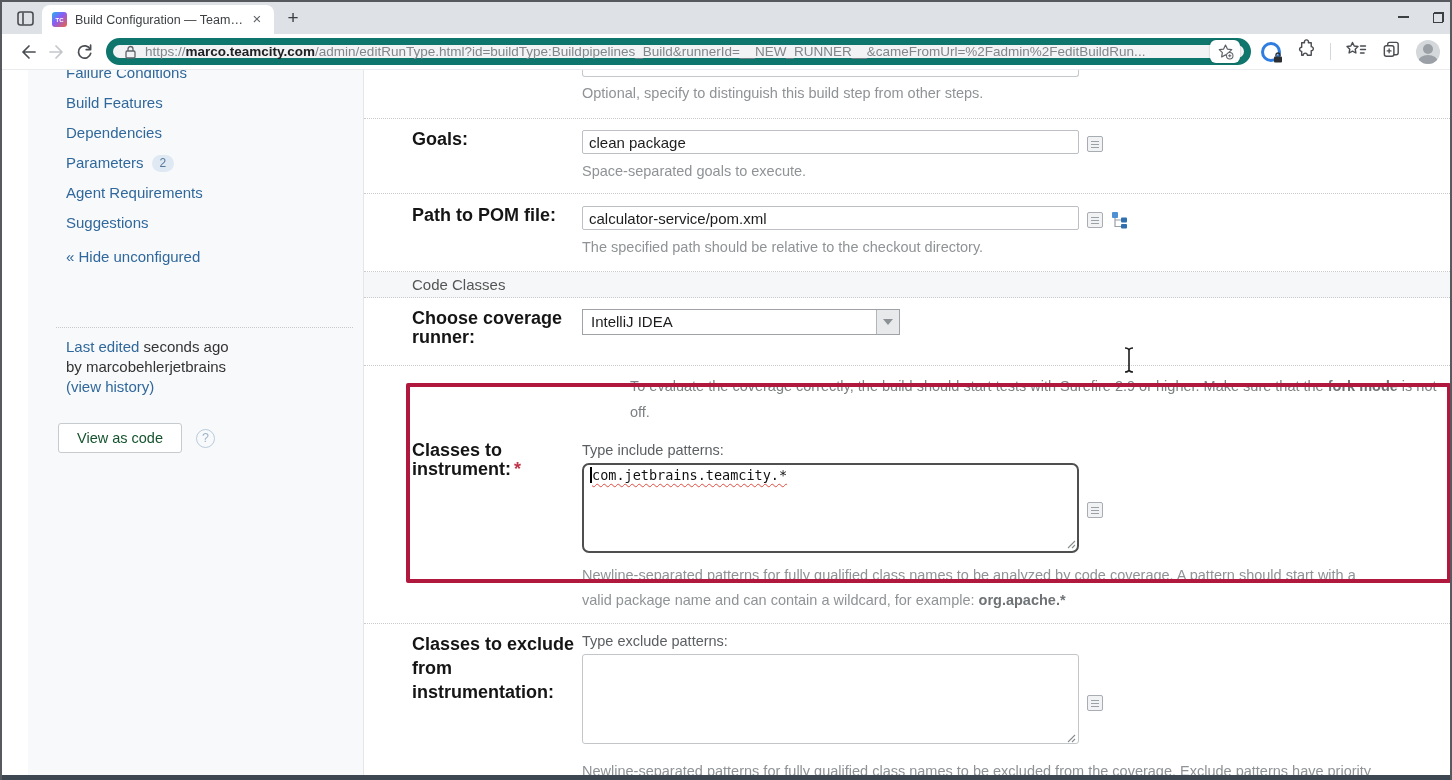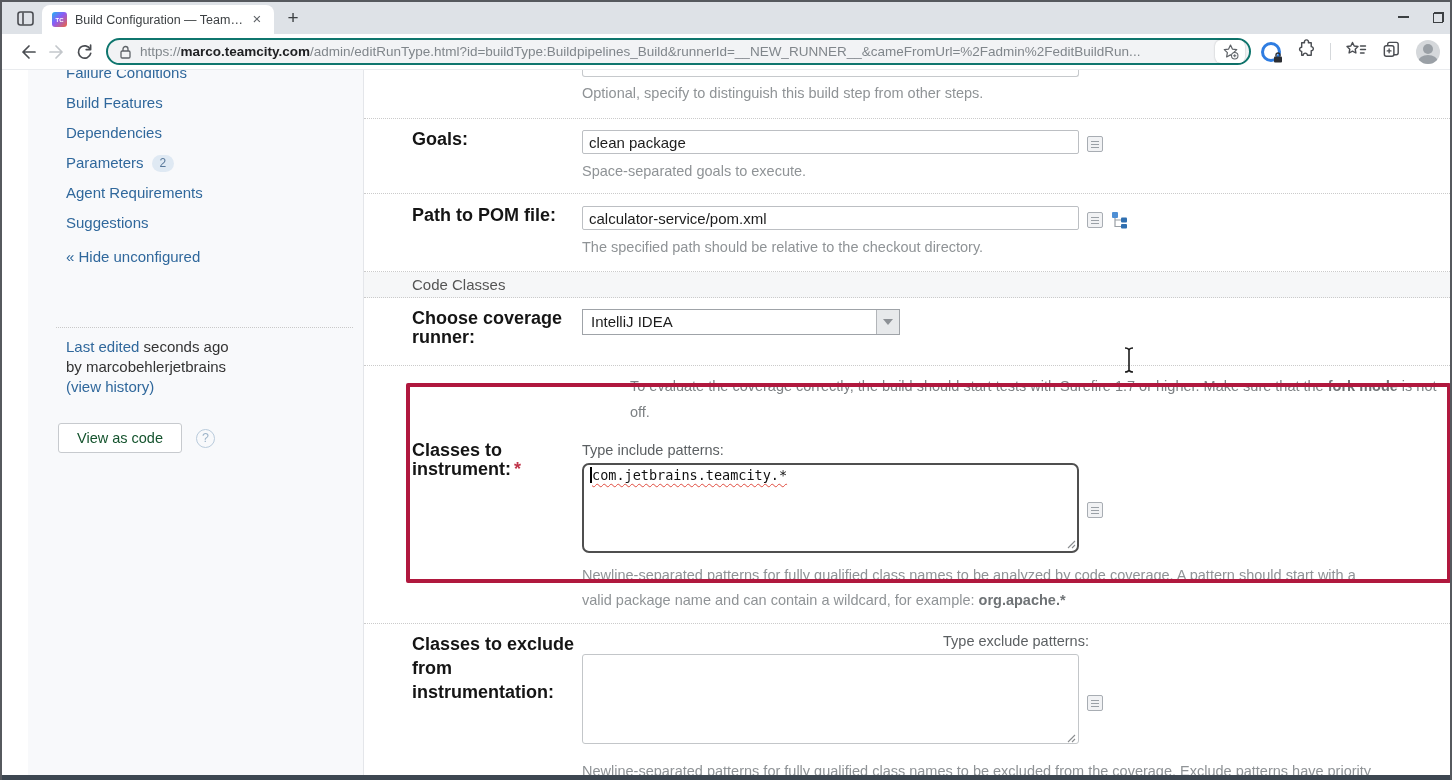--- a/index.html
+++ b/index.html
@@ -21,21 +21,21 @@
   .newtab { width:26px; height:26px; margin:0 0 3px 6px; font-size:19px; color:#3c4043; display:flex; align-items:center; justify-content:center; border-radius:4px; }
   .win-controls { position:absolute; right:6px; top:4px; display:flex; gap:24px; align-items:center; height:22px; }
   .win-min { width:11px; height:2px; background:#3c4043; }
   .win-restore { position:relative; width:11px; height:11px; }
   .win-restore::before { content:""; position:absolute; right:0; top:0; width:8px; height:8px; border:1.4px solid #3c4043; }
   .win-restore::after { content:""; position:absolute; left:0; bottom:0; width:8px; height:8px; border:1.4px solid #3c4043; background:#dee2e7; }
 
   
   .toolbar { height:36px; background:#fff; display:flex; align-items:center; padding:0 10px 0 12px; border-bottom:1px solid #e9ebee; }
   .navbtn { width:28px; height:28px; display:flex; align-items:center; justify-content:center; flex:none; }
-  .urlbar { flex:1; height:27px; margin:0 10px 0 8px; background:#f2f3f5; border:2px solid #0f766e; border-radius:14px;
+  .urlbar { flex:1; height:27px; margin:0 10px 0 8px; background:#f2f3f5; border:7px solid #0f766e; border-radius:14px;
     display:flex; align-items:center; padding:0 4px 0 10px; min-width:0; }
   .url-text { flex:1; font-size:13.5px; white-space:nowrap; overflow:hidden; min-width:0; color:#80868b; margin-left:7px; }
   .url-text .host { color:#202124; font-weight:bold; }
   .fav-chip { flex:none; width:30px; height:23px; background:#fff; border-radius:6px; box-shadow:0 0 2px rgba(0,0,0,.25);
     display:flex; align-items:center; justify-content:center; position:relative; }
   .tb-icons { display:flex; align-items:center; gap:14px; flex:none; }
   .tb-divider { width:1px; height:17px; background:#d5d8db; }
   .ext-ring { width:20px; height:20px; border-radius:50%; border:3px solid #2f7de1; position:relative; }
   .ext-ring svg { position:absolute; right:-5px; bottom:-4px; }
   .avatar { width:24px; height:24px; border-radius:50%; background:#d5d8db; position:relative; overflow:hidden; }
@@ -250,21 +250,21 @@
           <div class="select">
             <span>IntelliJ IDEA</span>
             <span class="select-btn">
                 <span class="tri"></span>
               </span>
           </div>
         </div>
       </div>
 
       <div class="note">
-        <span>To evaluate the coverage correctly, the build should start tests with Surefire 1.7 or higher. Make sure that the </span><b>fork mode</b><span> is not off.</span>
+        <span>To evaluate the coverage correctly, the build should start tests with Surefire 2.9 or higher. Make sure that the </span><b>fork mode</b><span> is not off.</span>
       </div>
 
       <div class="row" style="padding:12px 0 10px 0;">
         <div class="row-label"><span>Classes to instrument:</span><span class="req">*</span></div>
         <div class="row-ctrl">
           <div style="color:#5b5f62; line-height:19px;">Type include patterns:</div>
           <div class="icon-row" style="margin-top:3px;">
             <div class="ta-wrap">
               <div class="fake-ta"><span class="caret"></span><span class="squiggle">com.jetbrains.teamcity.*</span></div>
               <svg class="grip" width="9" height="9" viewBox="0 0 9 9">
@@ -273,21 +273,21 @@
             </div>
             <span class="param-icon"></span>
           </div>
           <div class="hint" style="margin-top:10px;"><span>Newline-separated patterns for fully qualified class names to be analyzed by code coverage. A pattern should start with a valid package name and can contain a wildcard, for example: </span><b>org.apache.*</b></div>
         </div>
       </div>
 
       <div class="row" style="padding:8px 0 8px 0; border-bottom:1px dotted #cbcbcb;">
         <div class="row-label" style="line-height:24px;">Classes to exclude from instrumentation:</div>
         <div class="row-ctrl">
-          <div style="color:#5b5f62; line-height:19px;text-align:center;">Type exclude patterns:</div>
+          <div style="color:#5b5f62; line-height:19px;">Type exclude patterns:</div>
           <div class="icon-row" style="margin-top:3px;">
             <div class="ta-wrap">
               <textarea class="ta" style=""></textarea>
               <svg class="grip" width="9" height="9" viewBox="0 0 9 9">
                   <path d="M8 1 L1 8 M8 5 L5 8" stroke="#8a8d90" stroke-width="1.1"></path>
                 </svg>
             </div>
             <span class="param-icon"></span>
           </div>
           <div class="hint" style="margin-top:12px;">Newline-separated patterns for fully qualified class names to be excluded from the coverage. Exclude patterns have priority over include patterns.</div>

